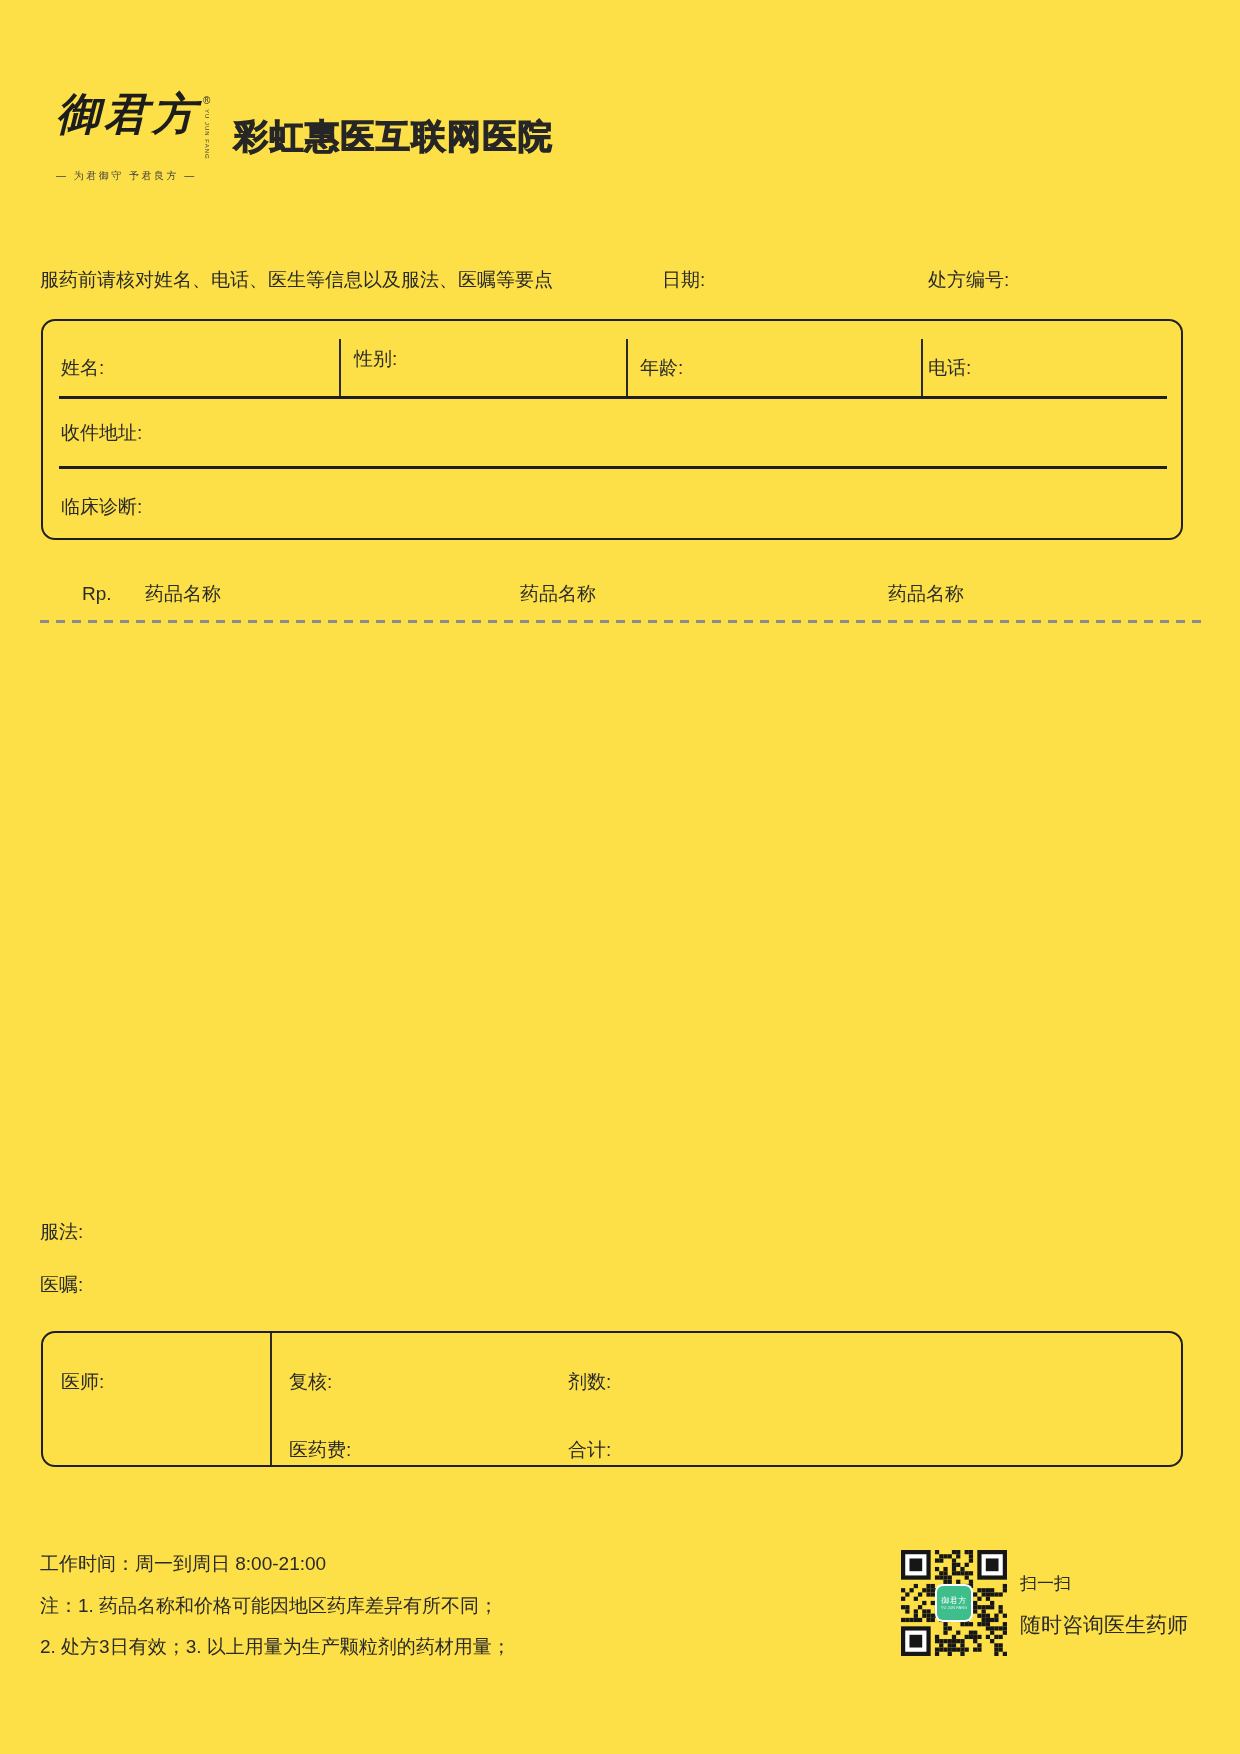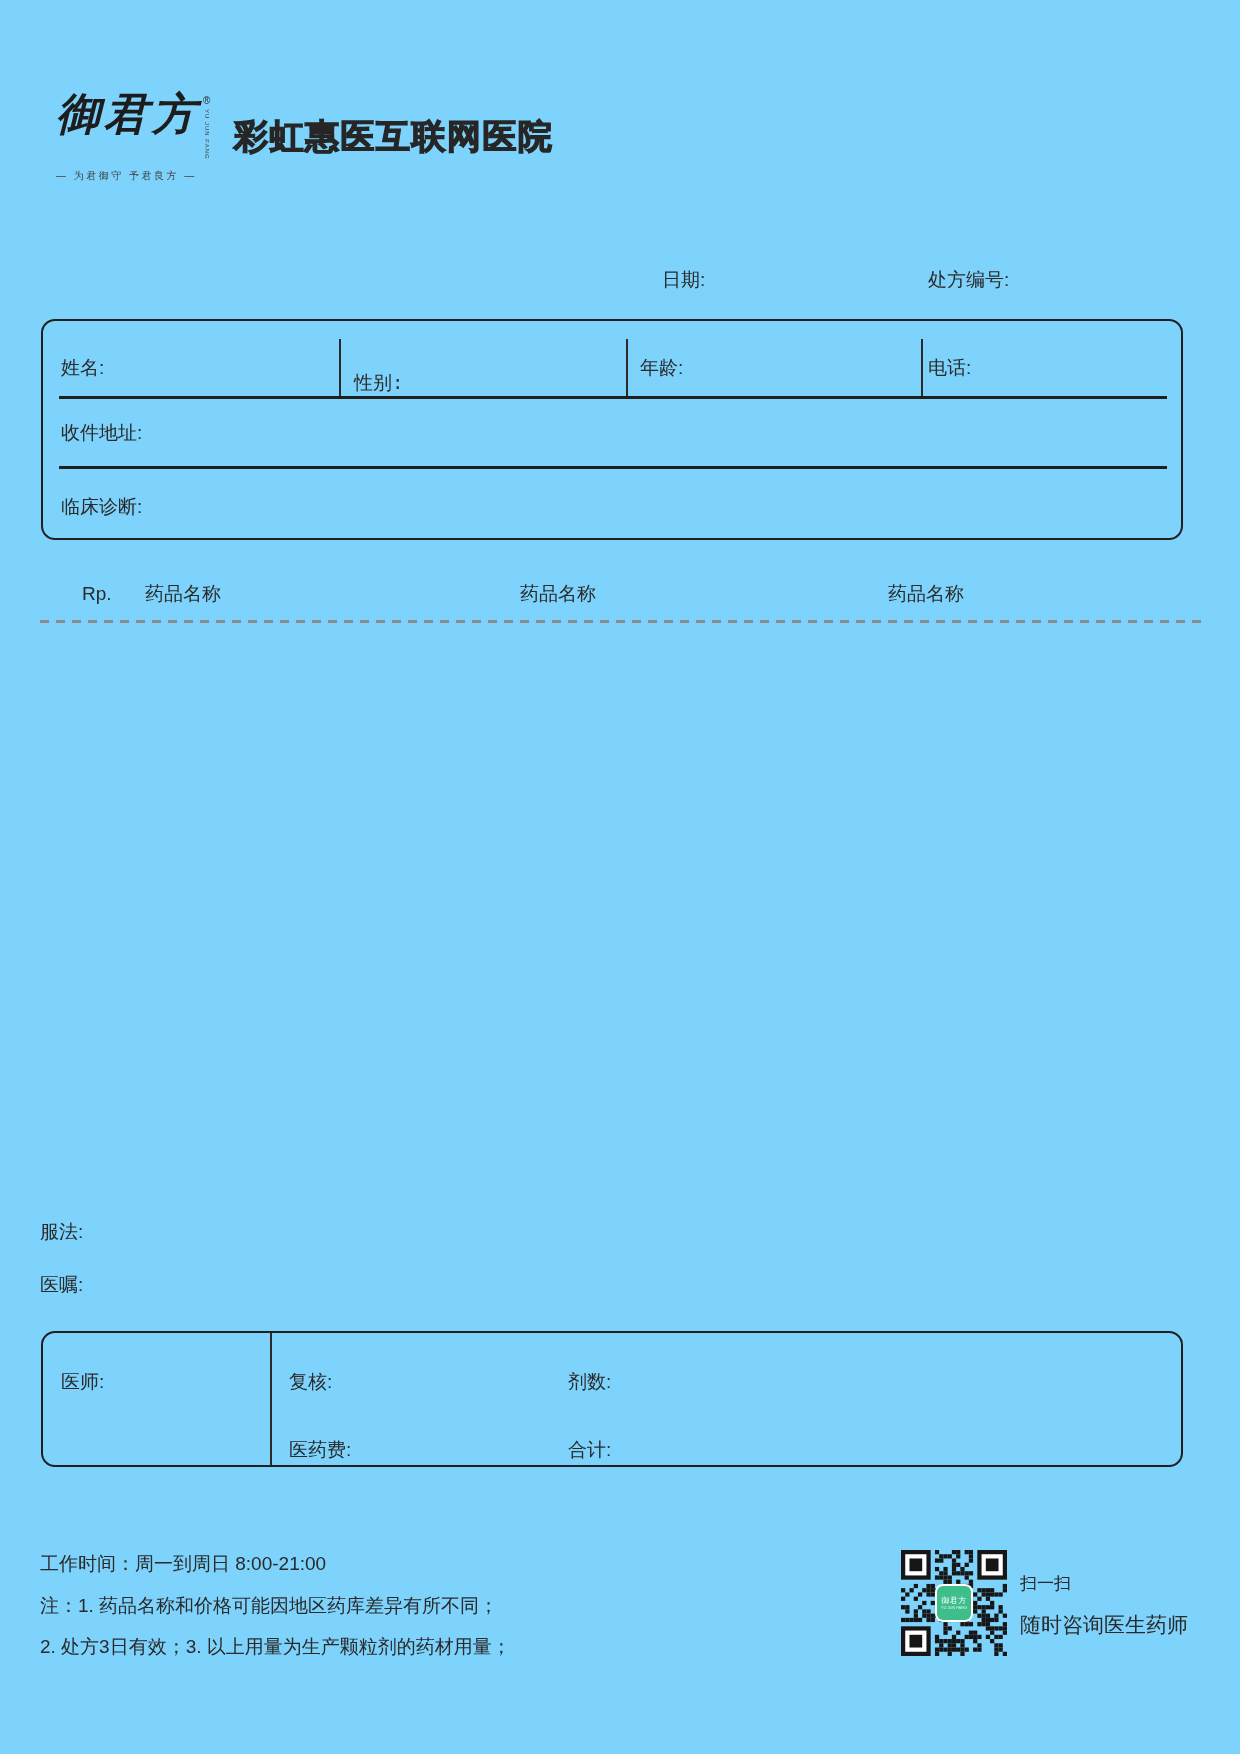--- a/index.html
+++ b/index.html
@@ -1,17 +1,17 @@
 <!DOCTYPE html>
 <html><head>
 <meta charset="utf-8">
 <style>
   html,body { margin:0; padding:0; background:#ffffff; }
   .page {
-    position:relative; width:1240px; height:1754px; background:#7dd3fc;
+    position:relative; width:1240px; height:1754px; background:#fde047;
     font-family:"Liberation Sans", sans-serif; color:#2a2a2a; overflow:hidden;
   }
 
   
   .logo-block { position:absolute; left:56px; top:90px; }
   .logo-row { display:flex; align-items:flex-start; }
   .logo-name {
     font-family:"DejaVu Serif", serif; font-style:italic; font-weight:700;
     font-size:44px; line-height:1.1; letter-spacing:4px; color:#1d1d1d; white-space:nowrap;
   }
@@ -30,21 +30,21 @@
   .date-label { position:absolute; left:662px; top:269px; }
   .rx-label   { position:absolute; left:928px; top:269px; }
 
   
   .patient-box {
     position:absolute; left:41px; top:319px; width:1142px; height:221px;
     border:2.5px solid #1f1f1f; border-radius:14px; box-sizing:border-box;padding-left:32px;
   }
   .patient-box .lbl { position:absolute; }
   .pb-name   { left:18px;  top:36px; }
-  .pb-gender { left:311px; top:52px;font-family:Liberation Mono, monospace; }
+  .pb-gender { left:311px; top:27px; }
   .pb-age    { left:597px; top:36px; }
   .pb-phone  { left:885px; top:36px; }
   .cell-divider { position:absolute; top:18px; height:57px; width:1.5px; background:#2a2a2a; }
   .cd1 { left:296px; } .cd2 { left:583px; } .cd3 { left:878px; }
   .row-line { position:absolute; left:16px; right:14px; height:2.5px; background:#1f1f1f; }
   .rl1 { top:75px; } .rl2 { top:145px; }
   .pb-address   { left:18px; top:101px; }
   .pb-diagnosis { left:18px; top:175px; }
 
   
@@ -101,20 +101,21 @@
       <span class="logo-name">御君方</span>
       <span class="logo-side">
         <span class="logo-reg">®</span>
         <span class="logo-vertical">YU JUN FANG</span>
       </span>
     </div>
     <div class="logo-tagline">— 为君御守  予君良方 —</div>
   </div>
   <div class="hospital-name">彩虹惠医互联网医院</div>
 
+  <div class="notice-text txt19">服药前请核对姓名、电话、医生等信息以及服法、医嘱等要点</div>
   <div class="date-label txt19">日期:</div>
   <div class="rx-label txt19">处方编号:</div>
 
   <div class="patient-box">
     <span class="lbl pb-name txt19">姓名:</span>
     <span class="lbl pb-gender txt19">性别:</span>
     <span class="lbl pb-age txt19">年龄:</span>
     <span class="lbl pb-phone txt19">电话:</span>
     <span class="cell-divider cd1"></span>
     <span class="cell-divider cd2"></span>

